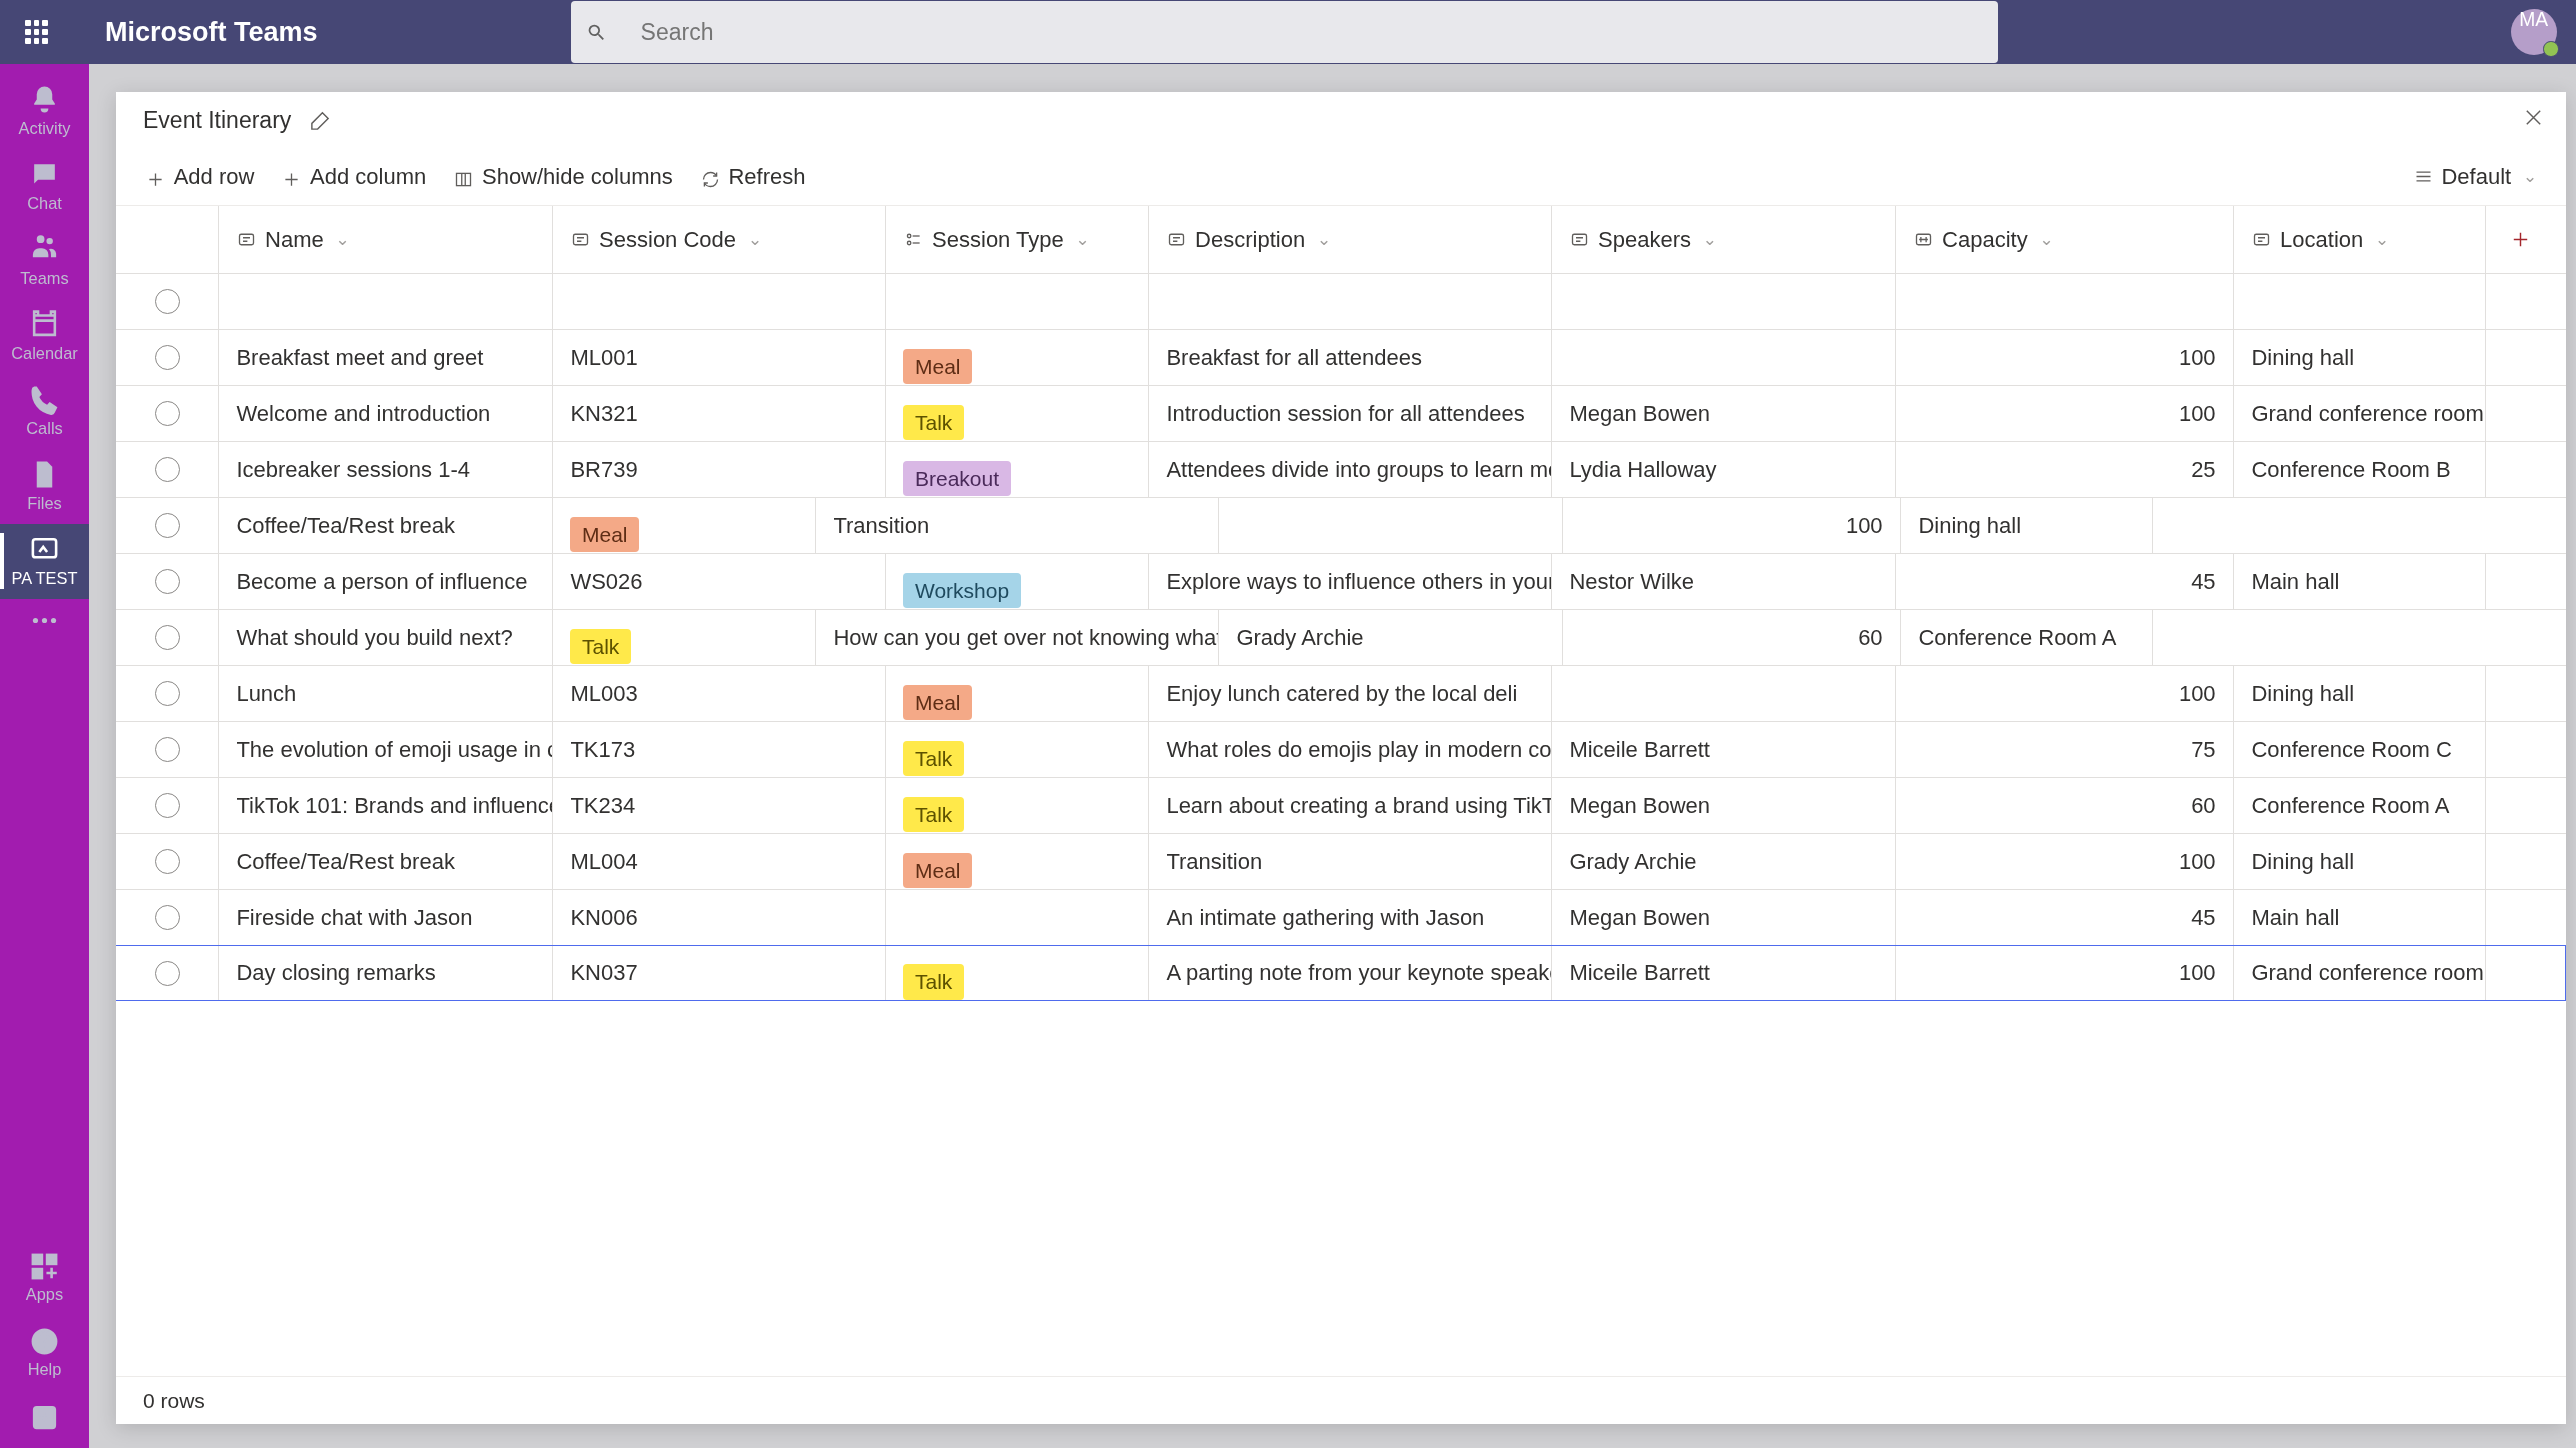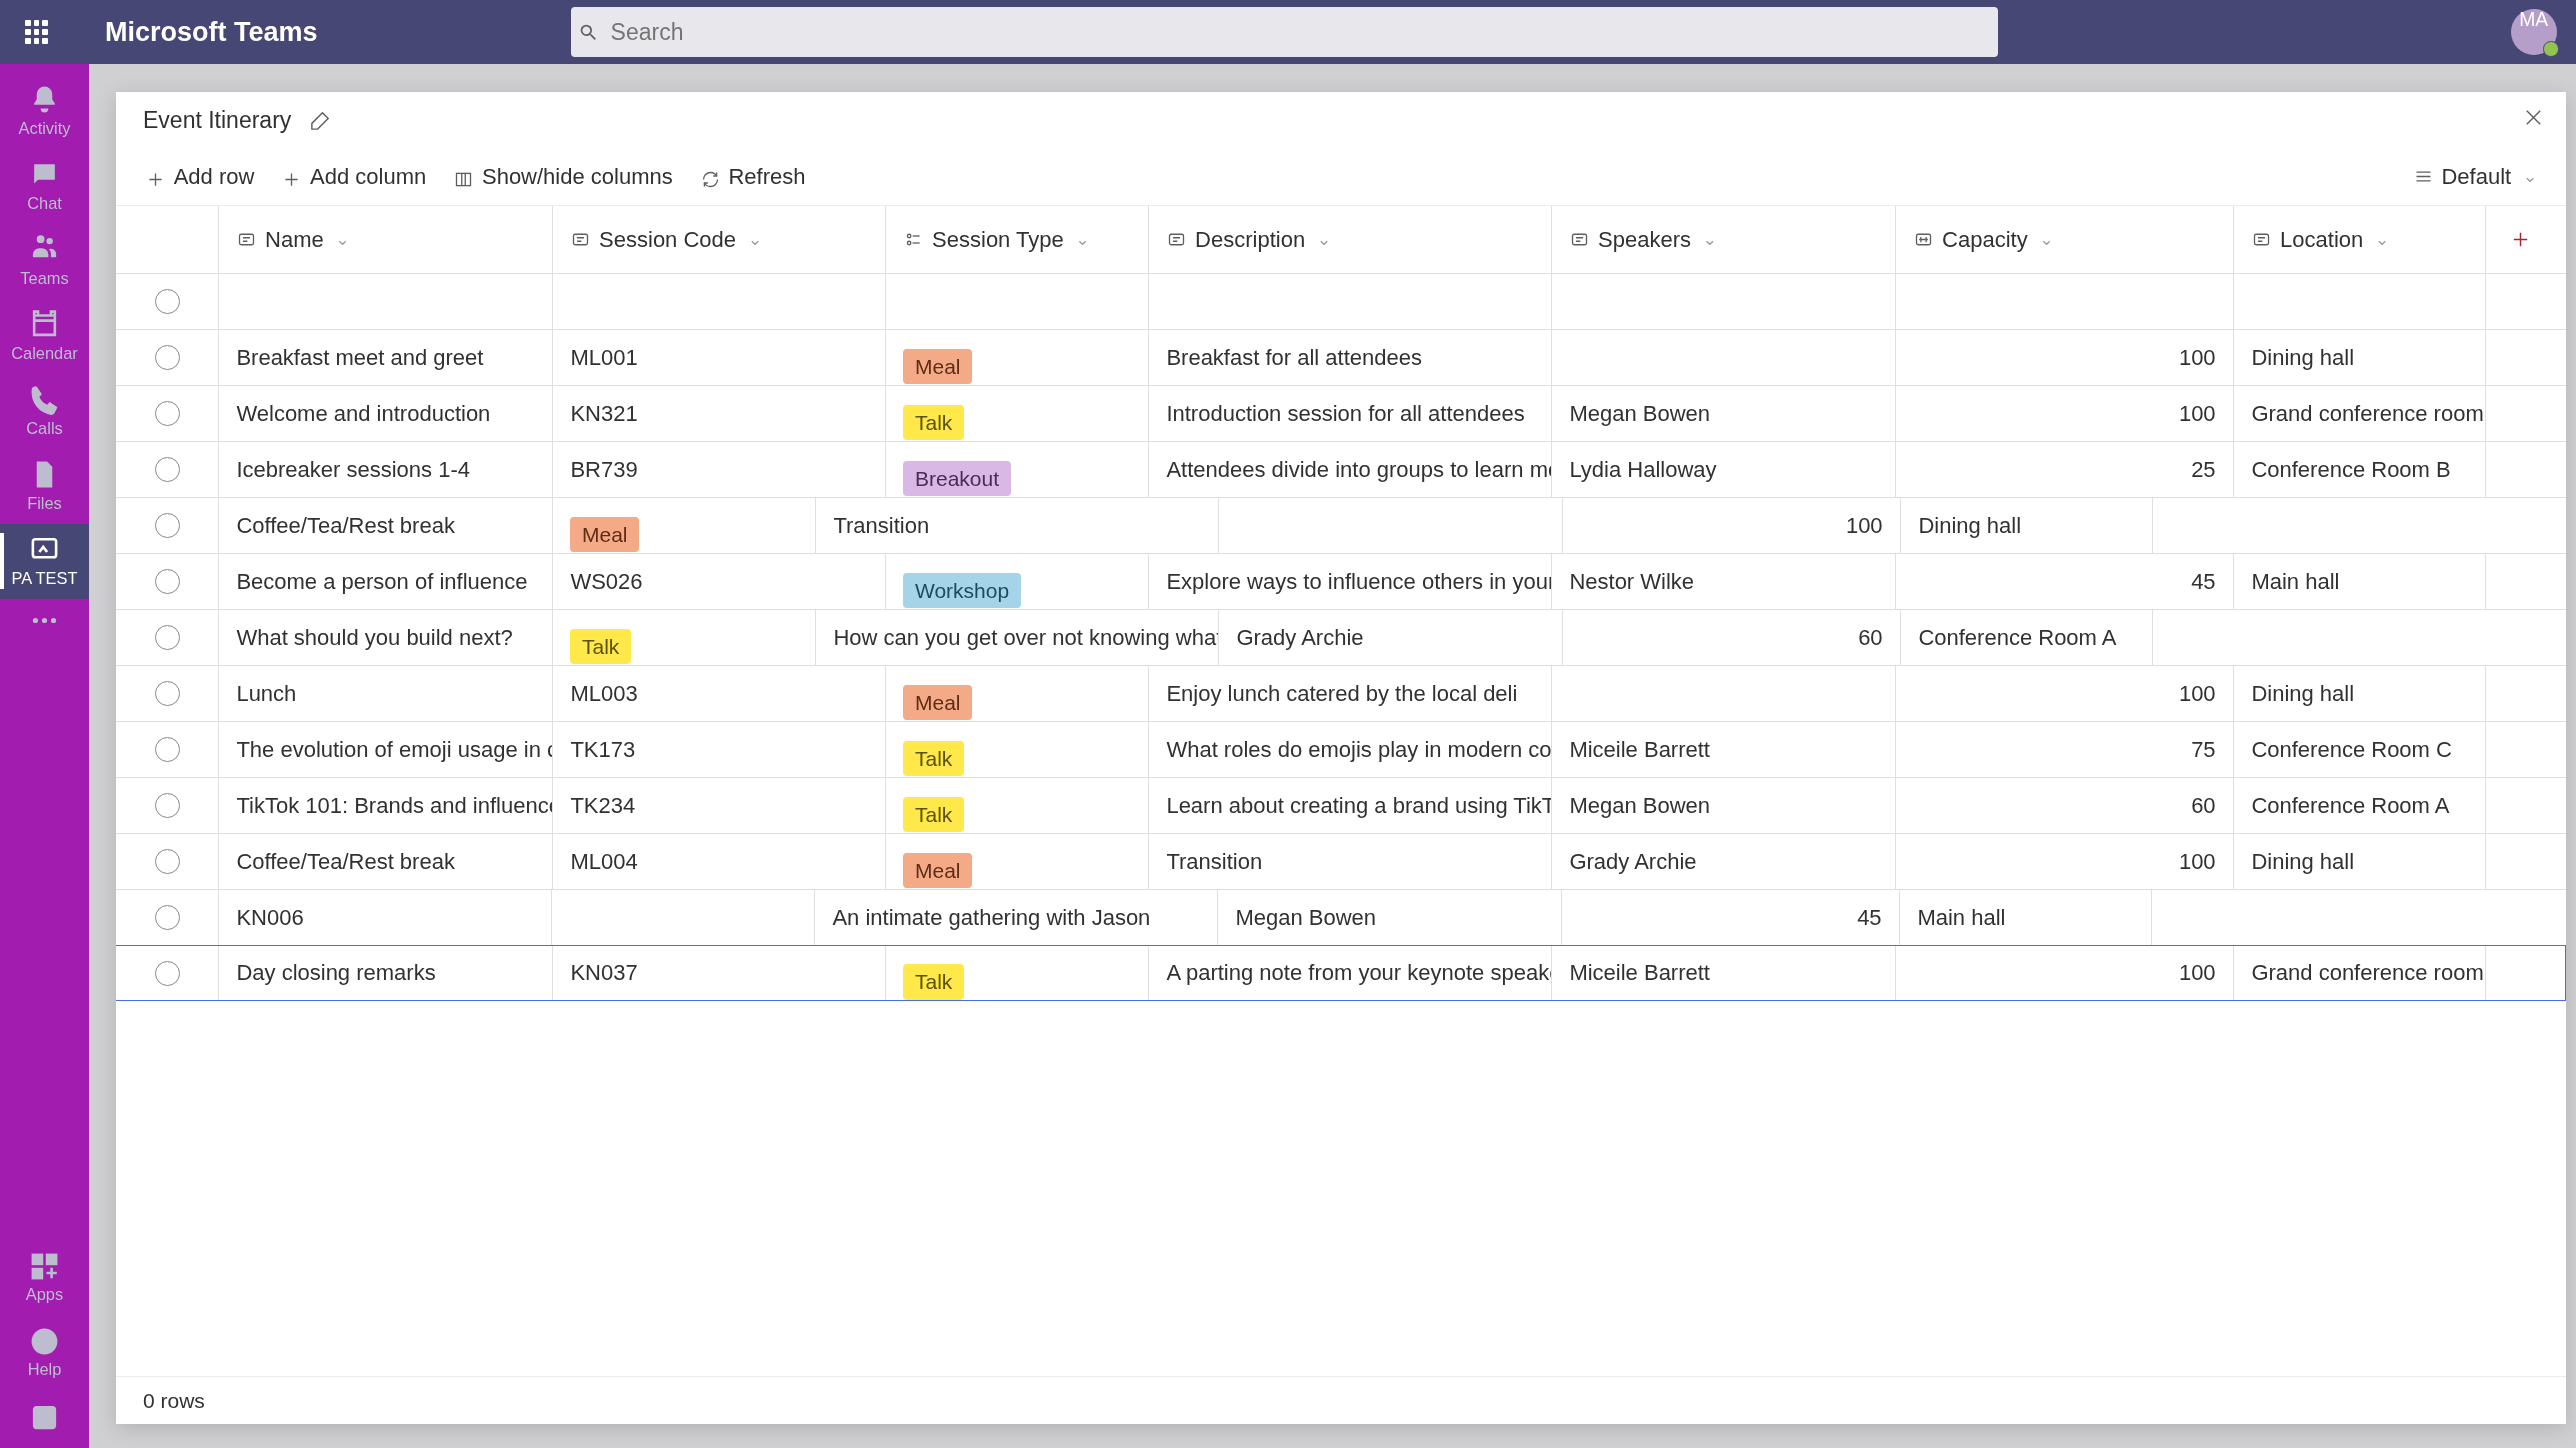--- a/index.html
+++ b/index.html
@@ -3,21 +3,21 @@
   <meta charset="utf-8">
   <style>
     * { margin: 0; padding: 0; box-sizing: border-box; font-family: 'Segoe UI', Tahoma, Geneva, Verdana, sans-serif; }
     body { width: 2576px; height: 1448px; background: #fff; overflow: hidden; }
     
     
     .title-bar { height: 64px; background: #464775; display: flex; align-items: center; padding: 0 21px; position: relative; }
     .waffle { width: 31px; height: 31px; display: flex; flex-wrap: wrap; gap: 2.9px; cursor: pointer; align-content: center; justify-content: center; }
     .waffle span { width: 5.8px; height: 5.8px; background: #fff; border-radius: 1px; }
     .app-title { color: #fff; font-size: 27px; font-weight: 600; margin-left: 53px; }
-    .search-box { position: absolute; left: 571px; width: 1427px; height: 50px; background: #e8e8ec; border-radius: 3.9px; display: flex; align-items: center; padding: 0 7px; }
+    .search-box { position: absolute; left: 571px; width: 1427px; height: 62px; background: #e8e8ec; border-radius: 3.9px; display: flex; align-items: center; padding: 0 15px; gap: 22px; }
     .search-box svg { width: 21px; height: 21px; fill: #616161; }
     .search-box input { border: none; background: transparent; font-size: 23px; margin-left: 11.6px; color: #616161; outline: none; flex: 1; }
     .avatar { position: absolute; right: 19.3px; width: 46px; height: 46px; border-radius: 50%; background: #b59ec9; display: flex; align-items: flex-start; justify-content: center; color: #fff; font-size: 19.3px; }
     .presence { position: absolute; bottom: -1.9px; right: -1.9px; width: 15.5px; height: 15.5px; background: #92c353; border-radius: 50%; border: 1.9px solid #464775; }
     
     
     .left-rail { position: absolute; top: 64px; left: 0; width: 89px; height: calc(100% - 64px); background: #a21caf; display: flex; flex-direction: column; align-items: center; padding-top: 9.7px; }
     .rail-item { width: 100%; height: 75px; display: flex; flex-direction: column; align-items: center; justify-content: center; color: #bdbdcf; cursor: pointer; font-size: 16.4px; position: relative; }
     .rail-item.active { background: #464775; color: #fff; }
     .rail-item.active::before { content: ''; position: absolute; left: 0; top: 9.7px; bottom: 9.7px; width: 3.9px; background: #fff; }
@@ -443,20 +443,21 @@
           </div>
     <div class="cell c4">Transition</div>
     <div class="cell c5">Grady Archie</div>
     <div class="cell cap c6">100</div>
     <div class="cell c7">Dining hall</div>
   </div>
         <div class="grid-row">
     <div class="cell sel c0">
             <span class="radio"></span>
           </div>
+    <div class="cell c1">Fireside chat with Jason</div>
     <div class="cell c2">KN006</div>
     <div class="cell c3"></div>
     <div class="cell c4">An intimate gathering with Jason</div>
     <div class="cell c5">Megan Bowen</div>
     <div class="cell cap c6">45</div>
     <div class="cell c7">Main hall</div>
   </div>
         <div class="grid-row selected">
     <div class="cell sel c0">
             <span class="radio"></span>

